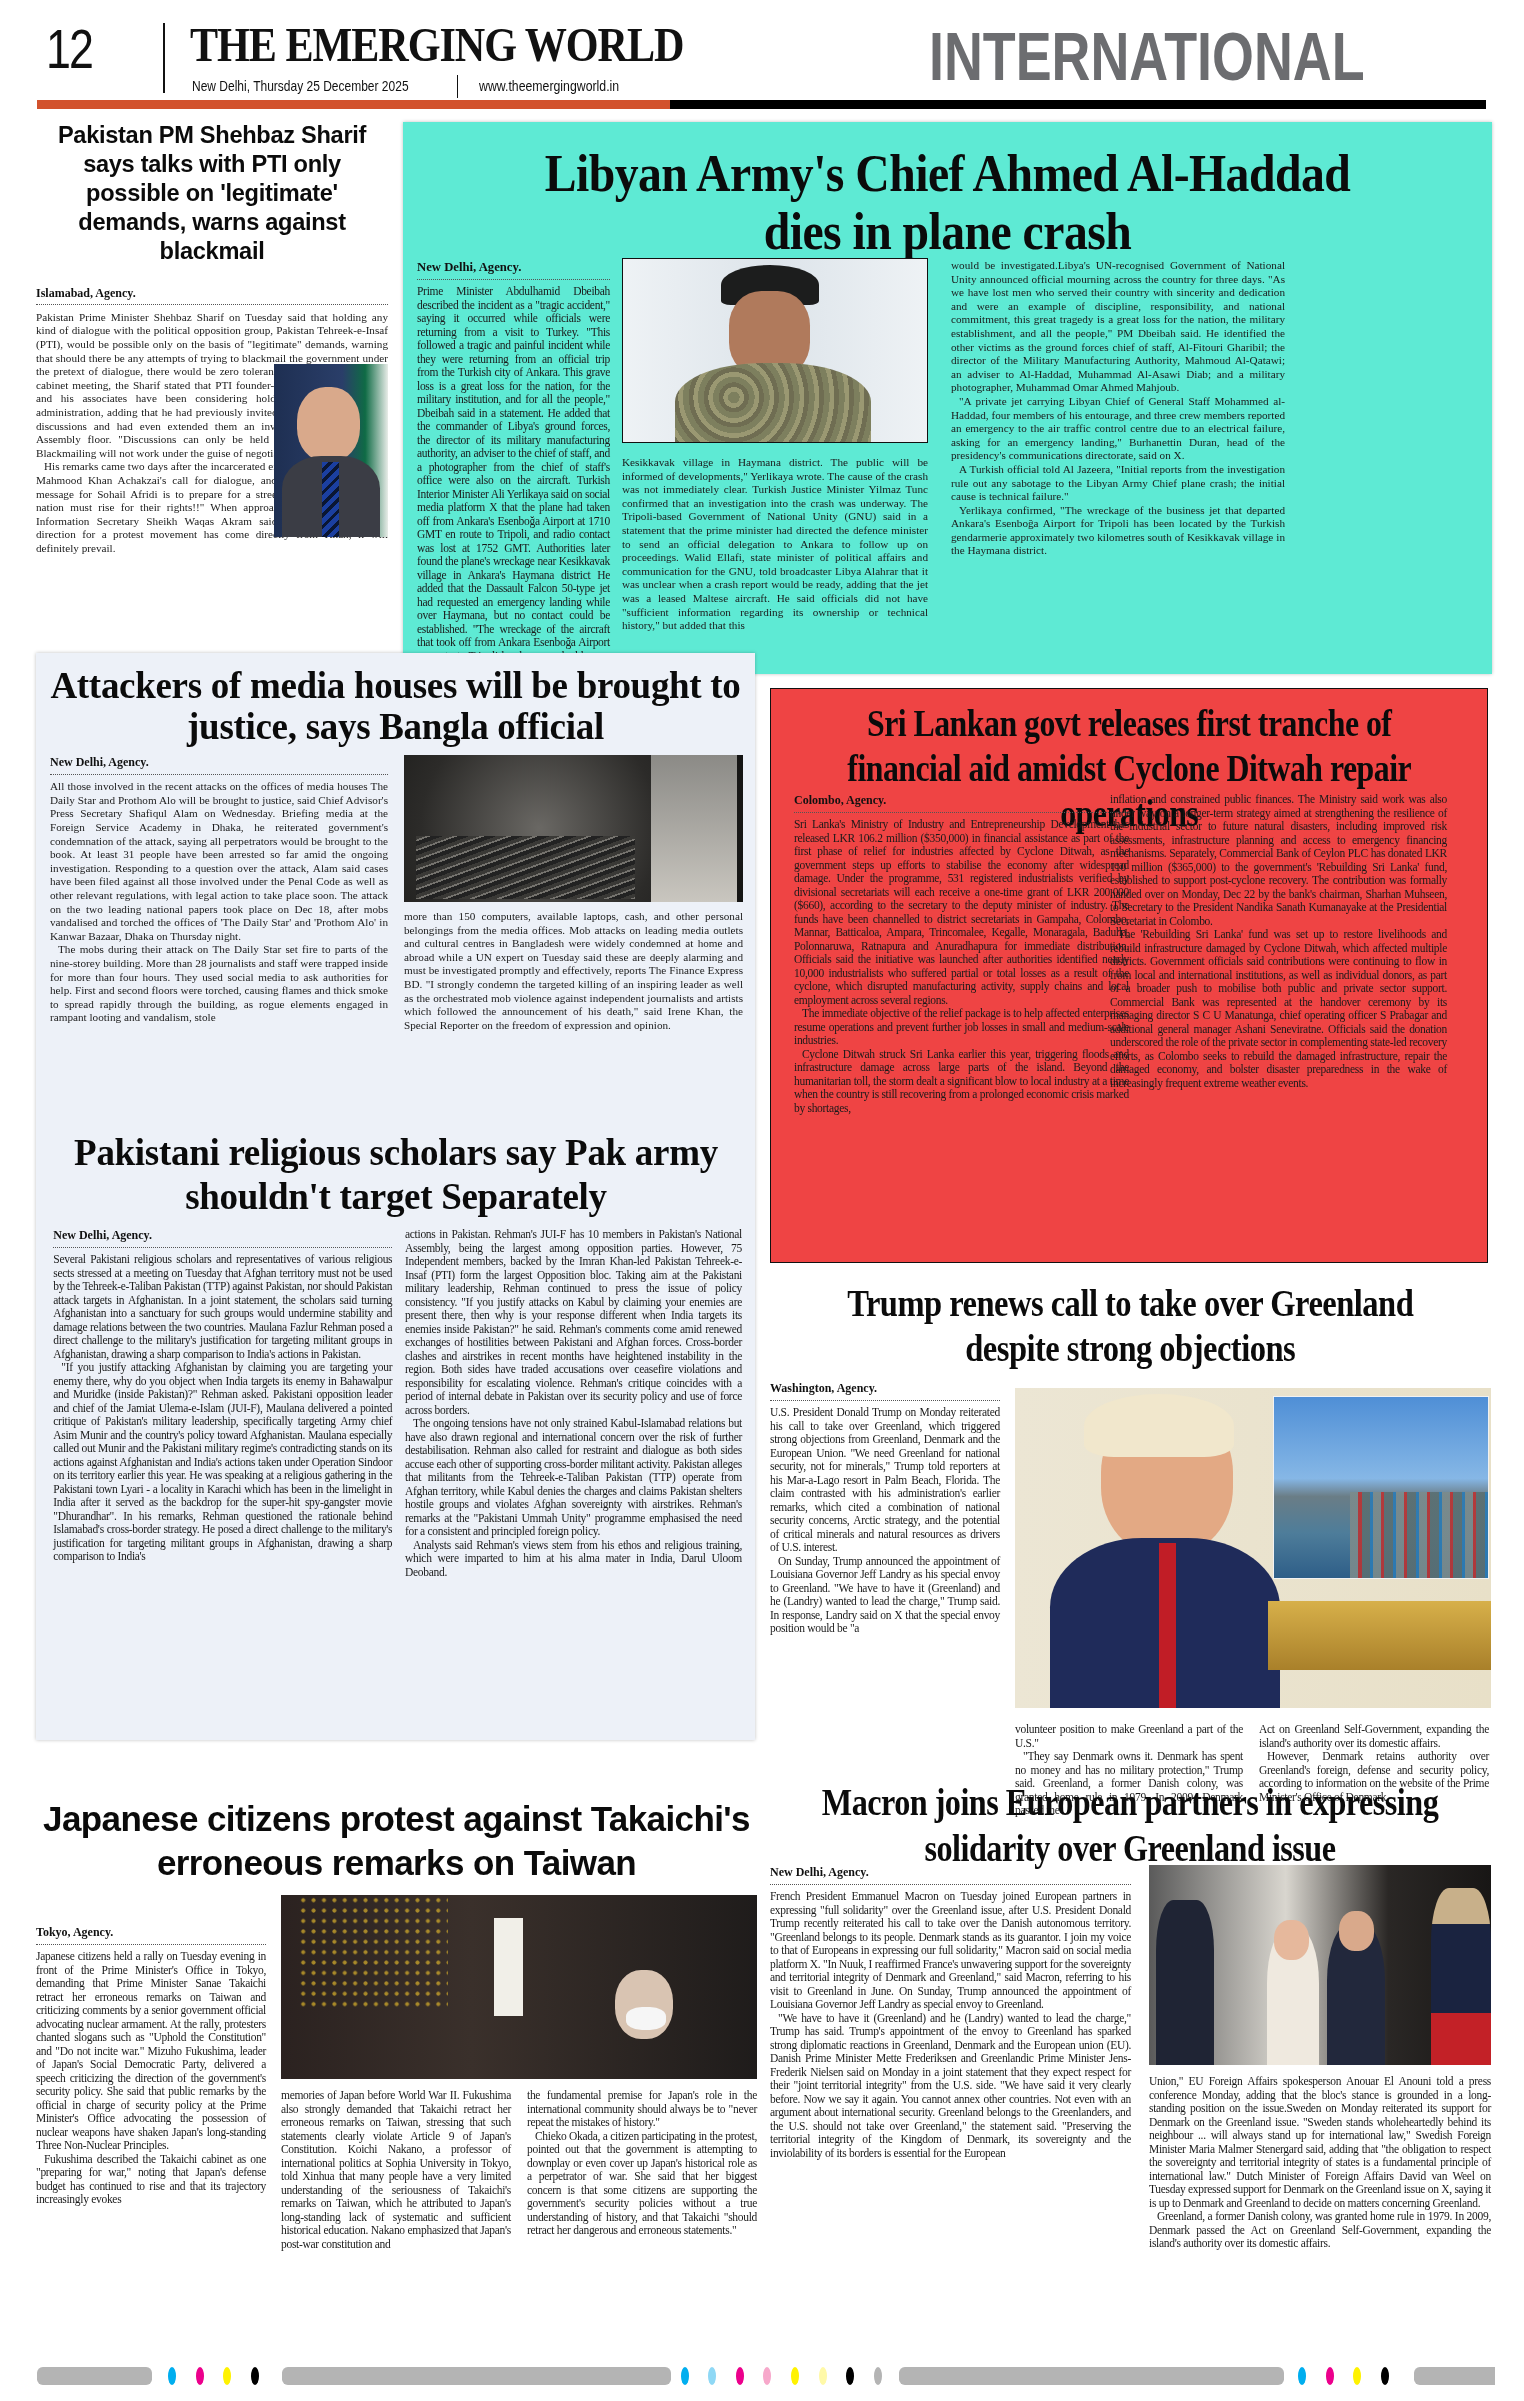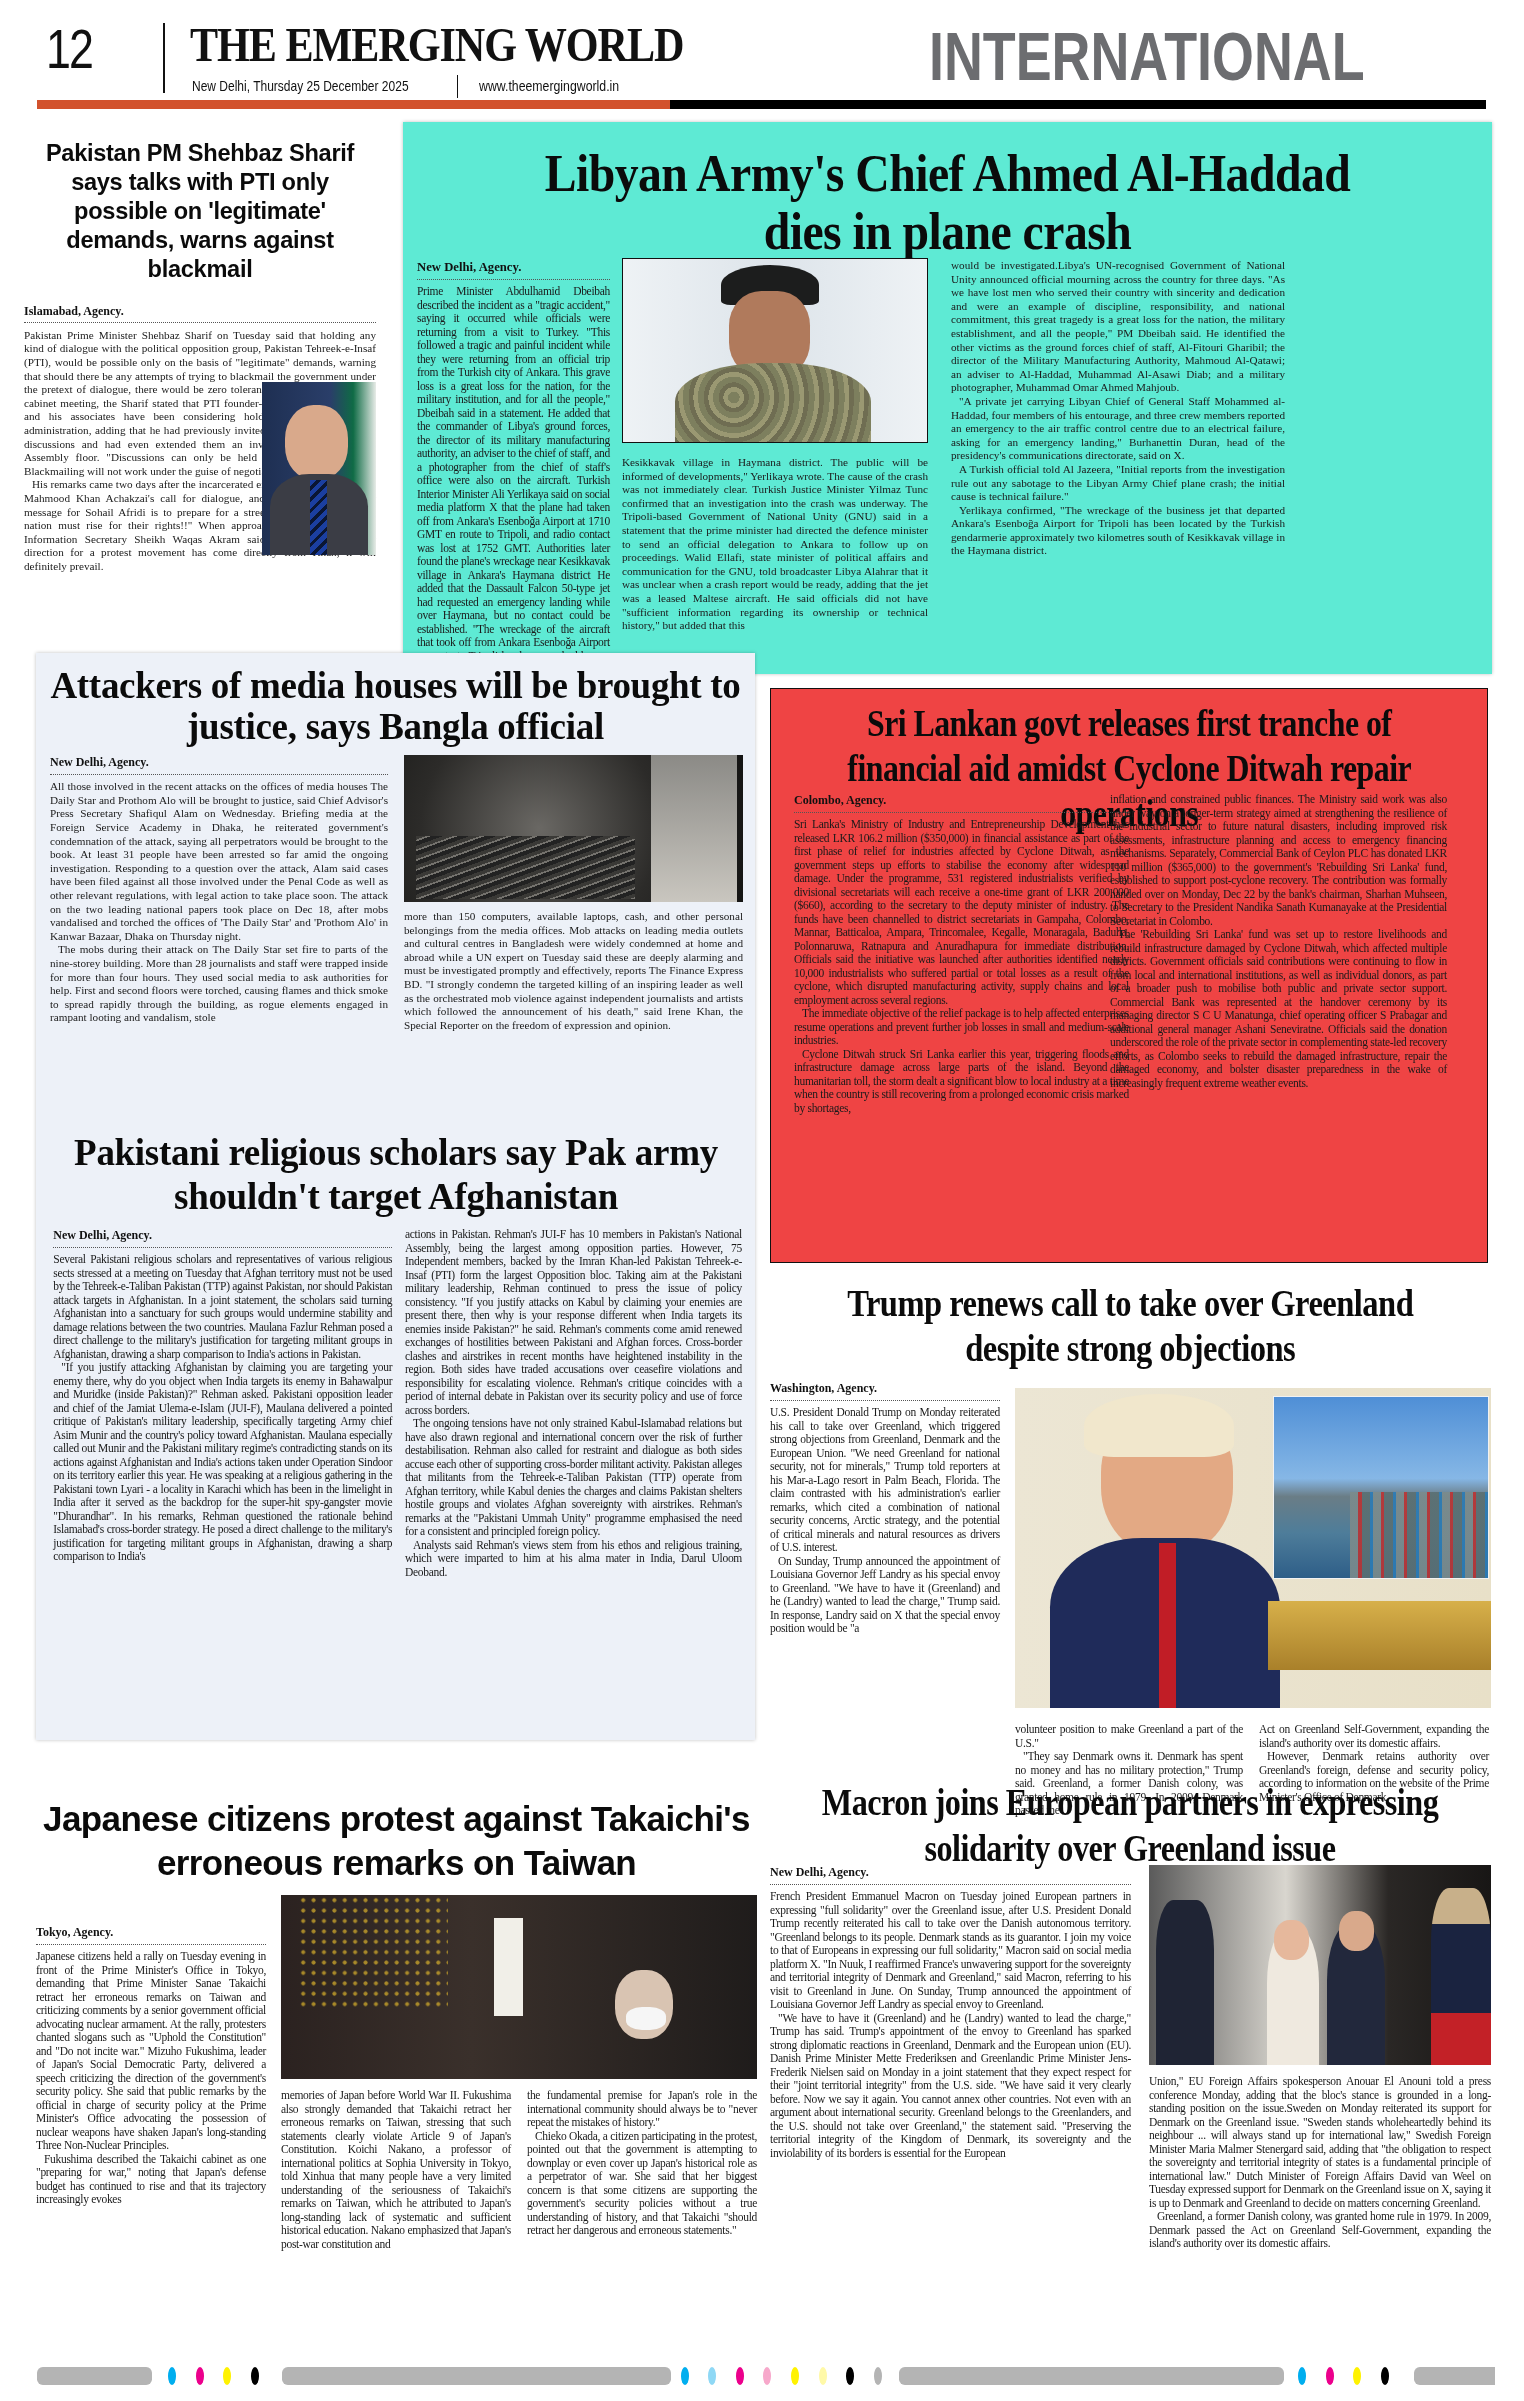--- a/index.html
+++ b/index.html
@@ -36,21 +36,21 @@
 <div class="abs" id="pageno">12</div>
 <div class="abs" id="vbar1"></div>
 <div class="abs" id="paper-name">THE EMERGING WORLD</div>
 <div class="abs" id="dateline-top">New Delhi, Thursday 25 December 2025</div>
 <div class="abs" id="vbar2"></div>
 <div class="abs" id="website">www.theemergingworld.in</div>
 <div class="abs" id="section">INTERNATIONAL</div>
 <div class="abs" id="rule-orange"></div>
 <div class="abs" id="rule-black"></div>
 
-<div class="abs" style="left:24px;top:121px;width:352px;height:558px;margin-top:18px;">
+<div class="abs" style="left:36px;top:121px;width:352px;height:558px;">
   <div class="headline cond" style="font-size:23.6px;line-height:29px;padding:0 1.2px;letter-spacing:-0.3px">Pakistan PM Shehbaz Sharif says talks with PTI only possible on 'legitimate' demands, warns against blackmail</div>
   <div class="dateline" style="margin-top:19.6px">Islamabad, Agency.</div>
   <div class="photo" style="right:0;top:243px;width:114px;height:173px;background:linear-gradient(90deg,#1e2f52 0%,#2a3e69 60%,#0f6b45 80%,#e8ece8 100%)">
     <div style="position:absolute;left:23px;top:23px;width:63px;height:75px;border-radius:45%;background:#d9a98b"></div>
     <div style="position:absolute;left:8px;top:92px;width:98px;height:81px;border-radius:40% 40% 0 0;background:#3b3d45"></div>
     <div style="position:absolute;left:48px;top:98px;width:17.3px;height:75px;background:repeating-linear-gradient(135deg,#1b3fa0 0 4.6px,#0a1633 4.6px 8px)"></div>
   </div>
   <div>
     <p class="body" style="text-indent:0">Pakistan Prime Minister Shehbaz Sharif on Tuesday said that holding any kind of dialogue with the political opposition group, Pakistan Tehreek-e-Insaf (PTI), would be possible only on the basis of "legitimate" demands, warning that should there be any attempts of trying to blackmail the government under the pretext of dialogue, there would be zero tolerance. Speaking at a federal cabinet meeting, the Sharif stated that PTI founder- former PM Imran Khan and his associates have been considering holding dialogue with the administration, adding that he had previously invited PTI leaders for holding discussions and had even extended them an invitation on the National Assembly floor. "Discussions can only be held on legitimate demands. Blackmailing will not work under the guise of negotiations," said the premier.</p>
     <p class="body">His remarks came two days after the incarcerated ex-premier flat out refused Mahmood Khan Achakzai's call for dialogue, and wrote on his X: "My message for Sohail Afridi is to prepare for a street movement. The entire nation must rise for their rights!!" When approached for comment, PTI Information Secretary Sheikh Waqas Akram said that since the policy direction for a protest movement has come directly from Khan, it will definitely prevail.</p>
@@ -87,21 +87,21 @@
     <p class="body">The mobs during their attack on The Daily Star set fire to parts of the nine-storey building. More than 28 journalists and staff were trapped inside for more than four hours. They used social media to ask authorities for help. First and second floors were torched, causing flames and thick smoke to spread rapidly through the building, as rogue elements engaged in rampant looting and vandalism, stole</p>
   </div>
   <div class="photo" style="left:368px;top:102px;width:339px;height:147px;background:radial-gradient(circle at 40% 50%,#6a6864 0%,#2c2b29 55%,#141413 100%)">
     <div style="position:absolute;left:247px;top:0;width:86px;height:147px;background:linear-gradient(#8b8a86,#c9c6bf)"></div>
     <div style="position:absolute;left:11.5px;top:81px;width:219px;height:63px;background:repeating-linear-gradient(160deg,#3a3936 0 3.5px,#74726d 3.5px 5.2px,#222 5.2px 9.2px)"></div>
   </div>
   <div class="abs" style="left:368px;top:257px;width:339px;">
     <p class="body" style="text-indent:0">more than 150 computers, available laptops, cash, and other personal belongings from the media offices. Mob attacks on leading media outlets and cultural centres in Bangladesh were widely condemned at home and abroad while a UN expert on Tuesday said these are deeply alarming and must be investigated promptly and effectively, reports The Finance Express BD. "I strongly condemn the targeted killing of an inspiring leader as well as the orchestrated mob violence against independent journalists and artists which followed the announcement of his death," said Irene Khan, the Special Reporter on the freedom of expression and opinion.</p>
   </div>
 
-  <div class="headline abs" style="left:14px;top:478px;width:692px;font-size:37px;line-height:44px;letter-spacing:-0.3px">Pakistani religious scholars say Pak army shouldn't target Afghanistan</div>
+  <div class="headline abs" style="left:14px;top:478px;width:692px;font-size:37px;line-height:44px;letter-spacing:-0.3px">Pakistani religious scholars say Pak army shouldn't target Separately</div>
   <div class="abs" style="left:17.3px;top:575px;width:339px;">
     <div class="dateline">New Delhi, Agency.</div>
     <p class="body c" style="text-indent:0">Several Pakistani religious scholars and representatives of various religious sects stressed at a meeting on Tuesday that Afghan territory must not be used by the Tehreek-e-Taliban Pakistan (TTP) against Pakistan, nor should Pakistan attack targets in Afghanistan. In a joint statement, the scholars said turning Afghanistan into a sanctuary for such groups would undermine stability and damage relations between the two countries. Maulana Fazlur Rehman posed a direct challenge to the military's justification for targeting militant groups in Afghanistan, drawing a sharp comparison to India's actions in Pakistan.</p>
     <p class="body c">"If you justify attacking Afghanistan by claiming you are targeting your enemy there, why do you object when India targets its enemy in Bahawalpur and Muridke (inside Pakistan)?" Rehman asked. Pakistani opposition leader and chief of the Jamiat Ulema-e-Islam (JUI-F), Maulana delivered a pointed critique of Pakistan's military leadership, specifically targeting Army chief Asim Munir and the country's policy toward Afghanistan. Maulana especially called out Munir and the Pakistani military regime's contradicting stands on its actions against Afghanistan and India's actions taken under Operation Sindoor on its territory earlier this year. He was speaking at a religious gathering in the Pakistani town Lyari - a locality in Karachi which has been in the limelight in India after it served as the backdrop for the super-hit spy-gangster movie "Dhurandhar". In his remarks, Rehman questioned the rationale behind Islamabad's cross-border strategy. He posed a direct challenge to the military's justification for targeting militant groups in Afghanistan, drawing a sharp comparison to India's</p>
   </div>
   <div class="abs" style="left:369px;top:575px;width:337px;">
     <p class="body c" style="text-indent:0">actions in Pakistan. Rehman's JUI-F has 10 members in Pakistan's National Assembly, being the largest among opposition parties. However, 75 Independent members, backed by the Imran Khan-led Pakistan Tehreek-e-Insaf (PTI) form the largest Opposition bloc. Taking aim at the Pakistani military leadership, Rehman continued to press the issue of policy consistency. "If you justify attacks on Kabul by claiming your enemies are present there, then why is your response different when India targets its enemies inside Pakistan?" he said. Rehman's comments come amid renewed exchanges of hostilities between Pakistani and Afghan forces. Cross-border clashes and airstrikes in recent months have heightened instability in the region. Both sides have traded accusations over ceasefire violations and responsibility for escalating violence. Rehman's critique coincides with a period of internal debate in Pakistan over its security policy and use of force across borders.</p>
     <p class="body c">The ongoing tensions have not only strained Kabul-Islamabad relations but have also drawn regional and international concern over the risk of further destabilisation. Rehman also called for restraint and dialogue as both sides accuse each other of supporting cross-border militant activity. Pakistan alleges that militants from the Tehreek-e-Taliban Pakistan (TTP) operate from Afghan territory, while Kabul denies the charges and claims Pakistan shelters hostile groups and violates Afghan sovereignty with airstrikes. Rehman's remarks at the "Pakistani Ummah Unity" programme emphasised the need for a consistent and principled foreign policy.</p>
     <p class="body c">Analysts said Rehman's views stem from his ethos and religious training, which were imparted to him at his alma mater in India, Darul Uloom Deoband.</p>
   </div>

